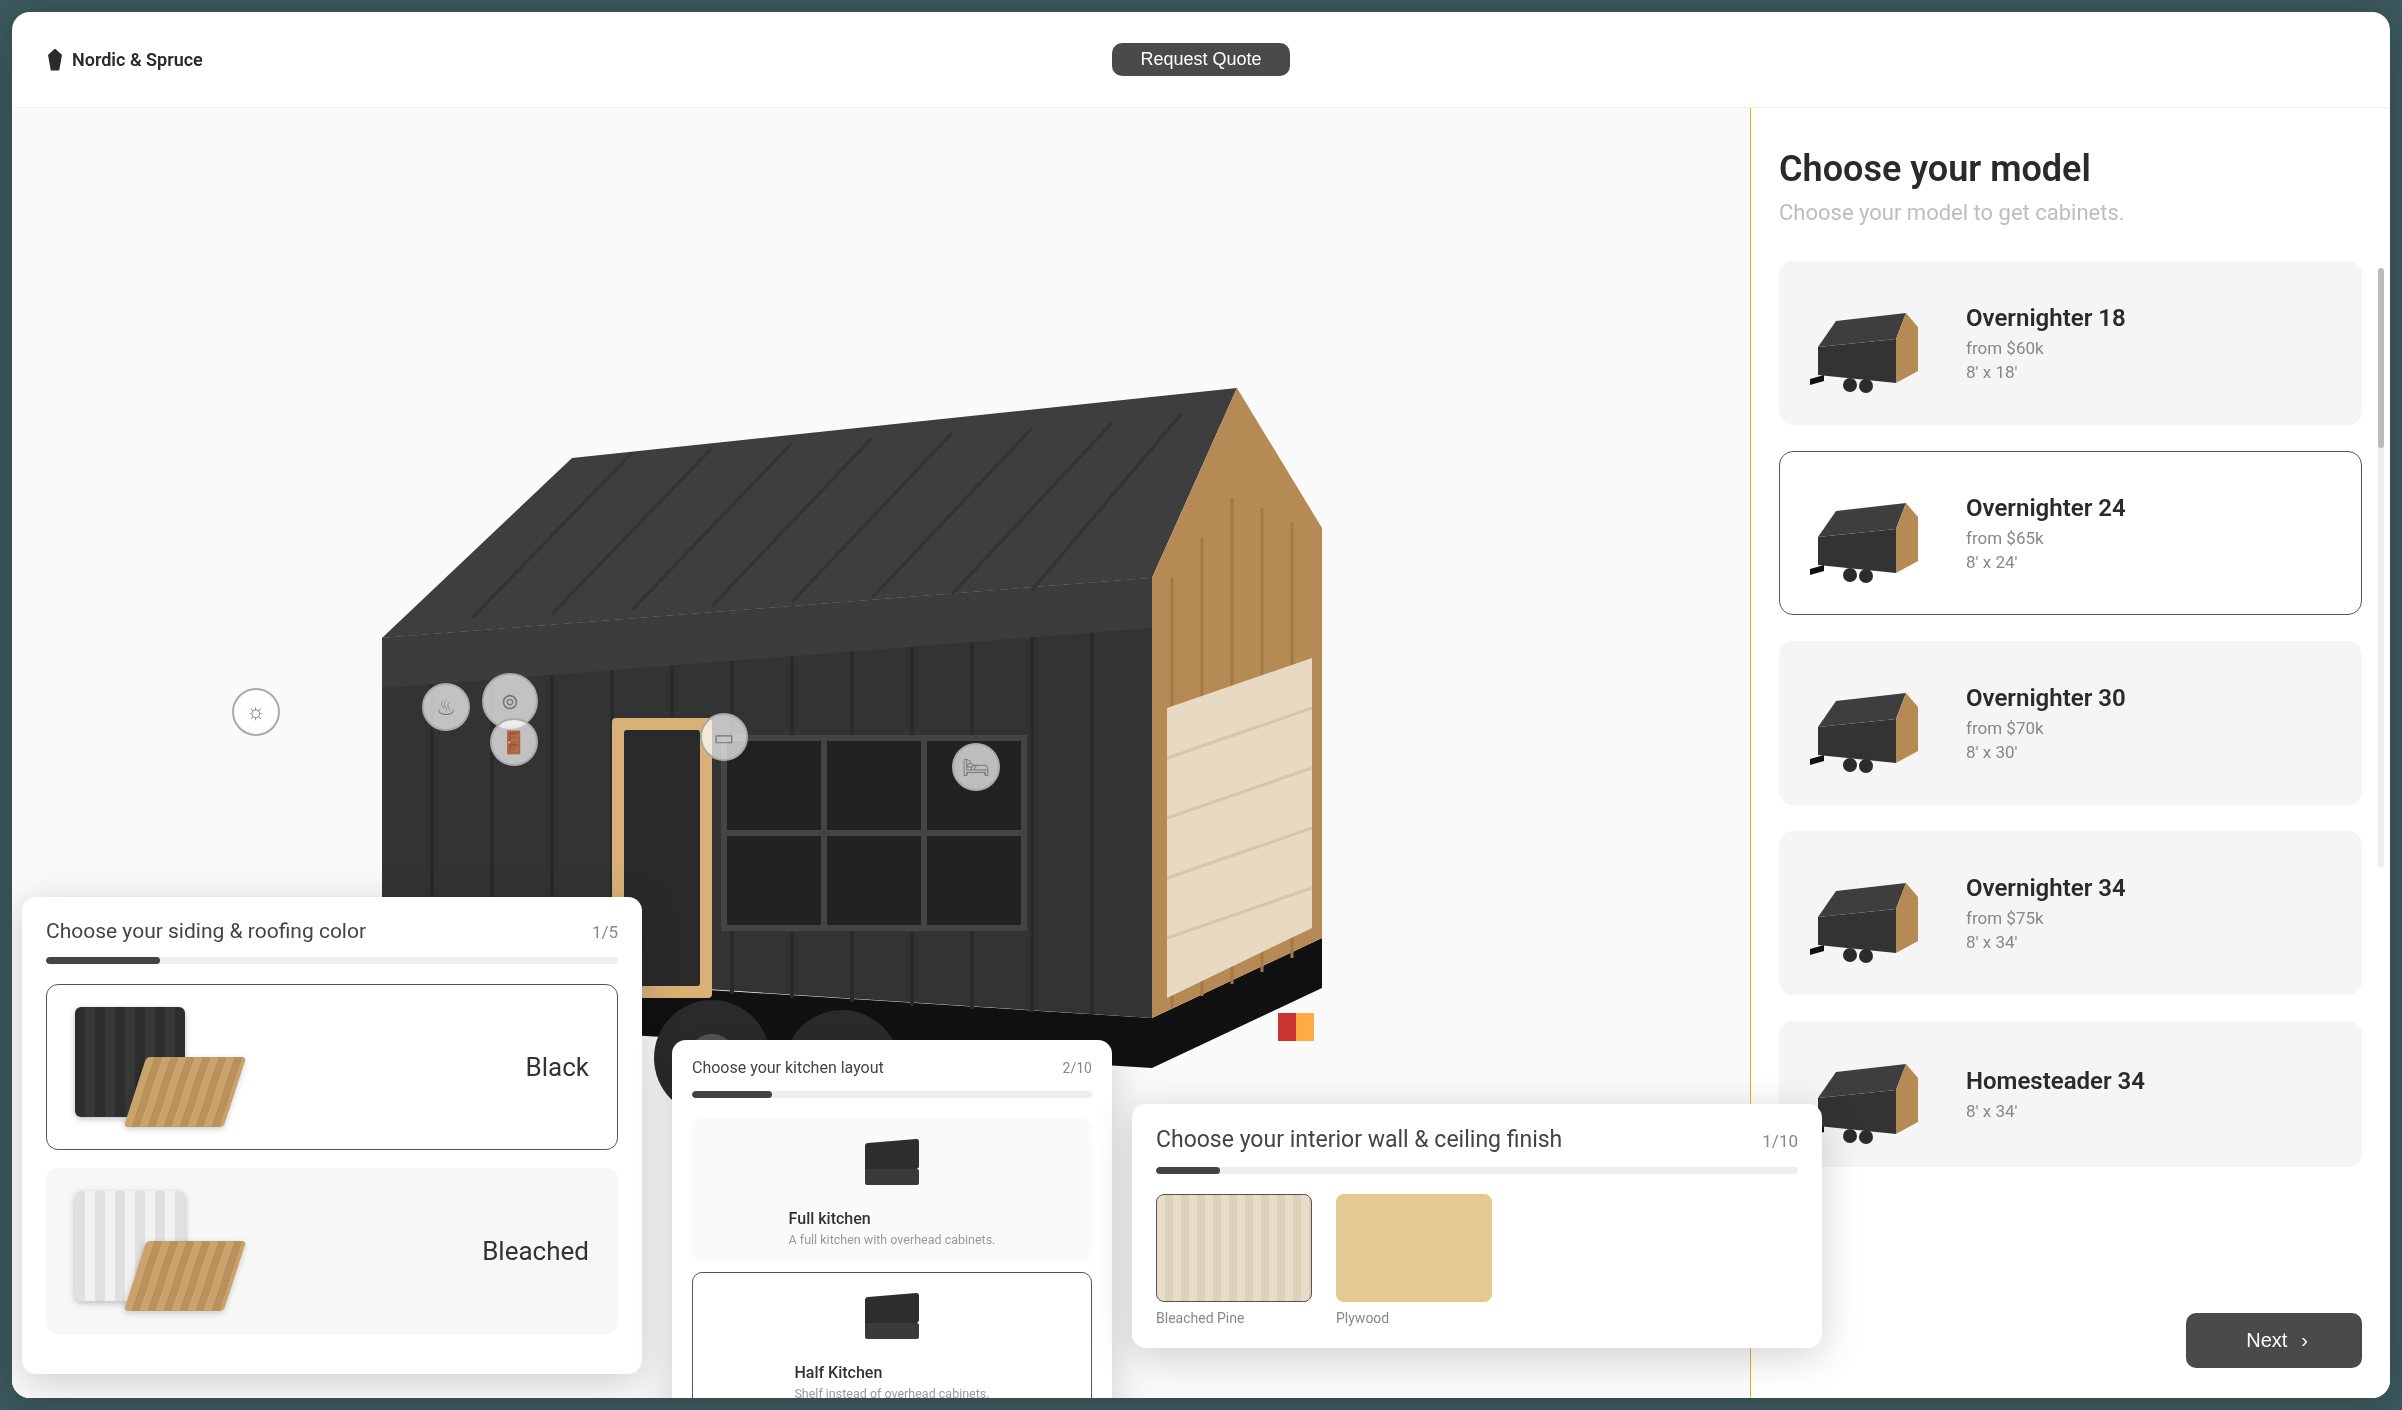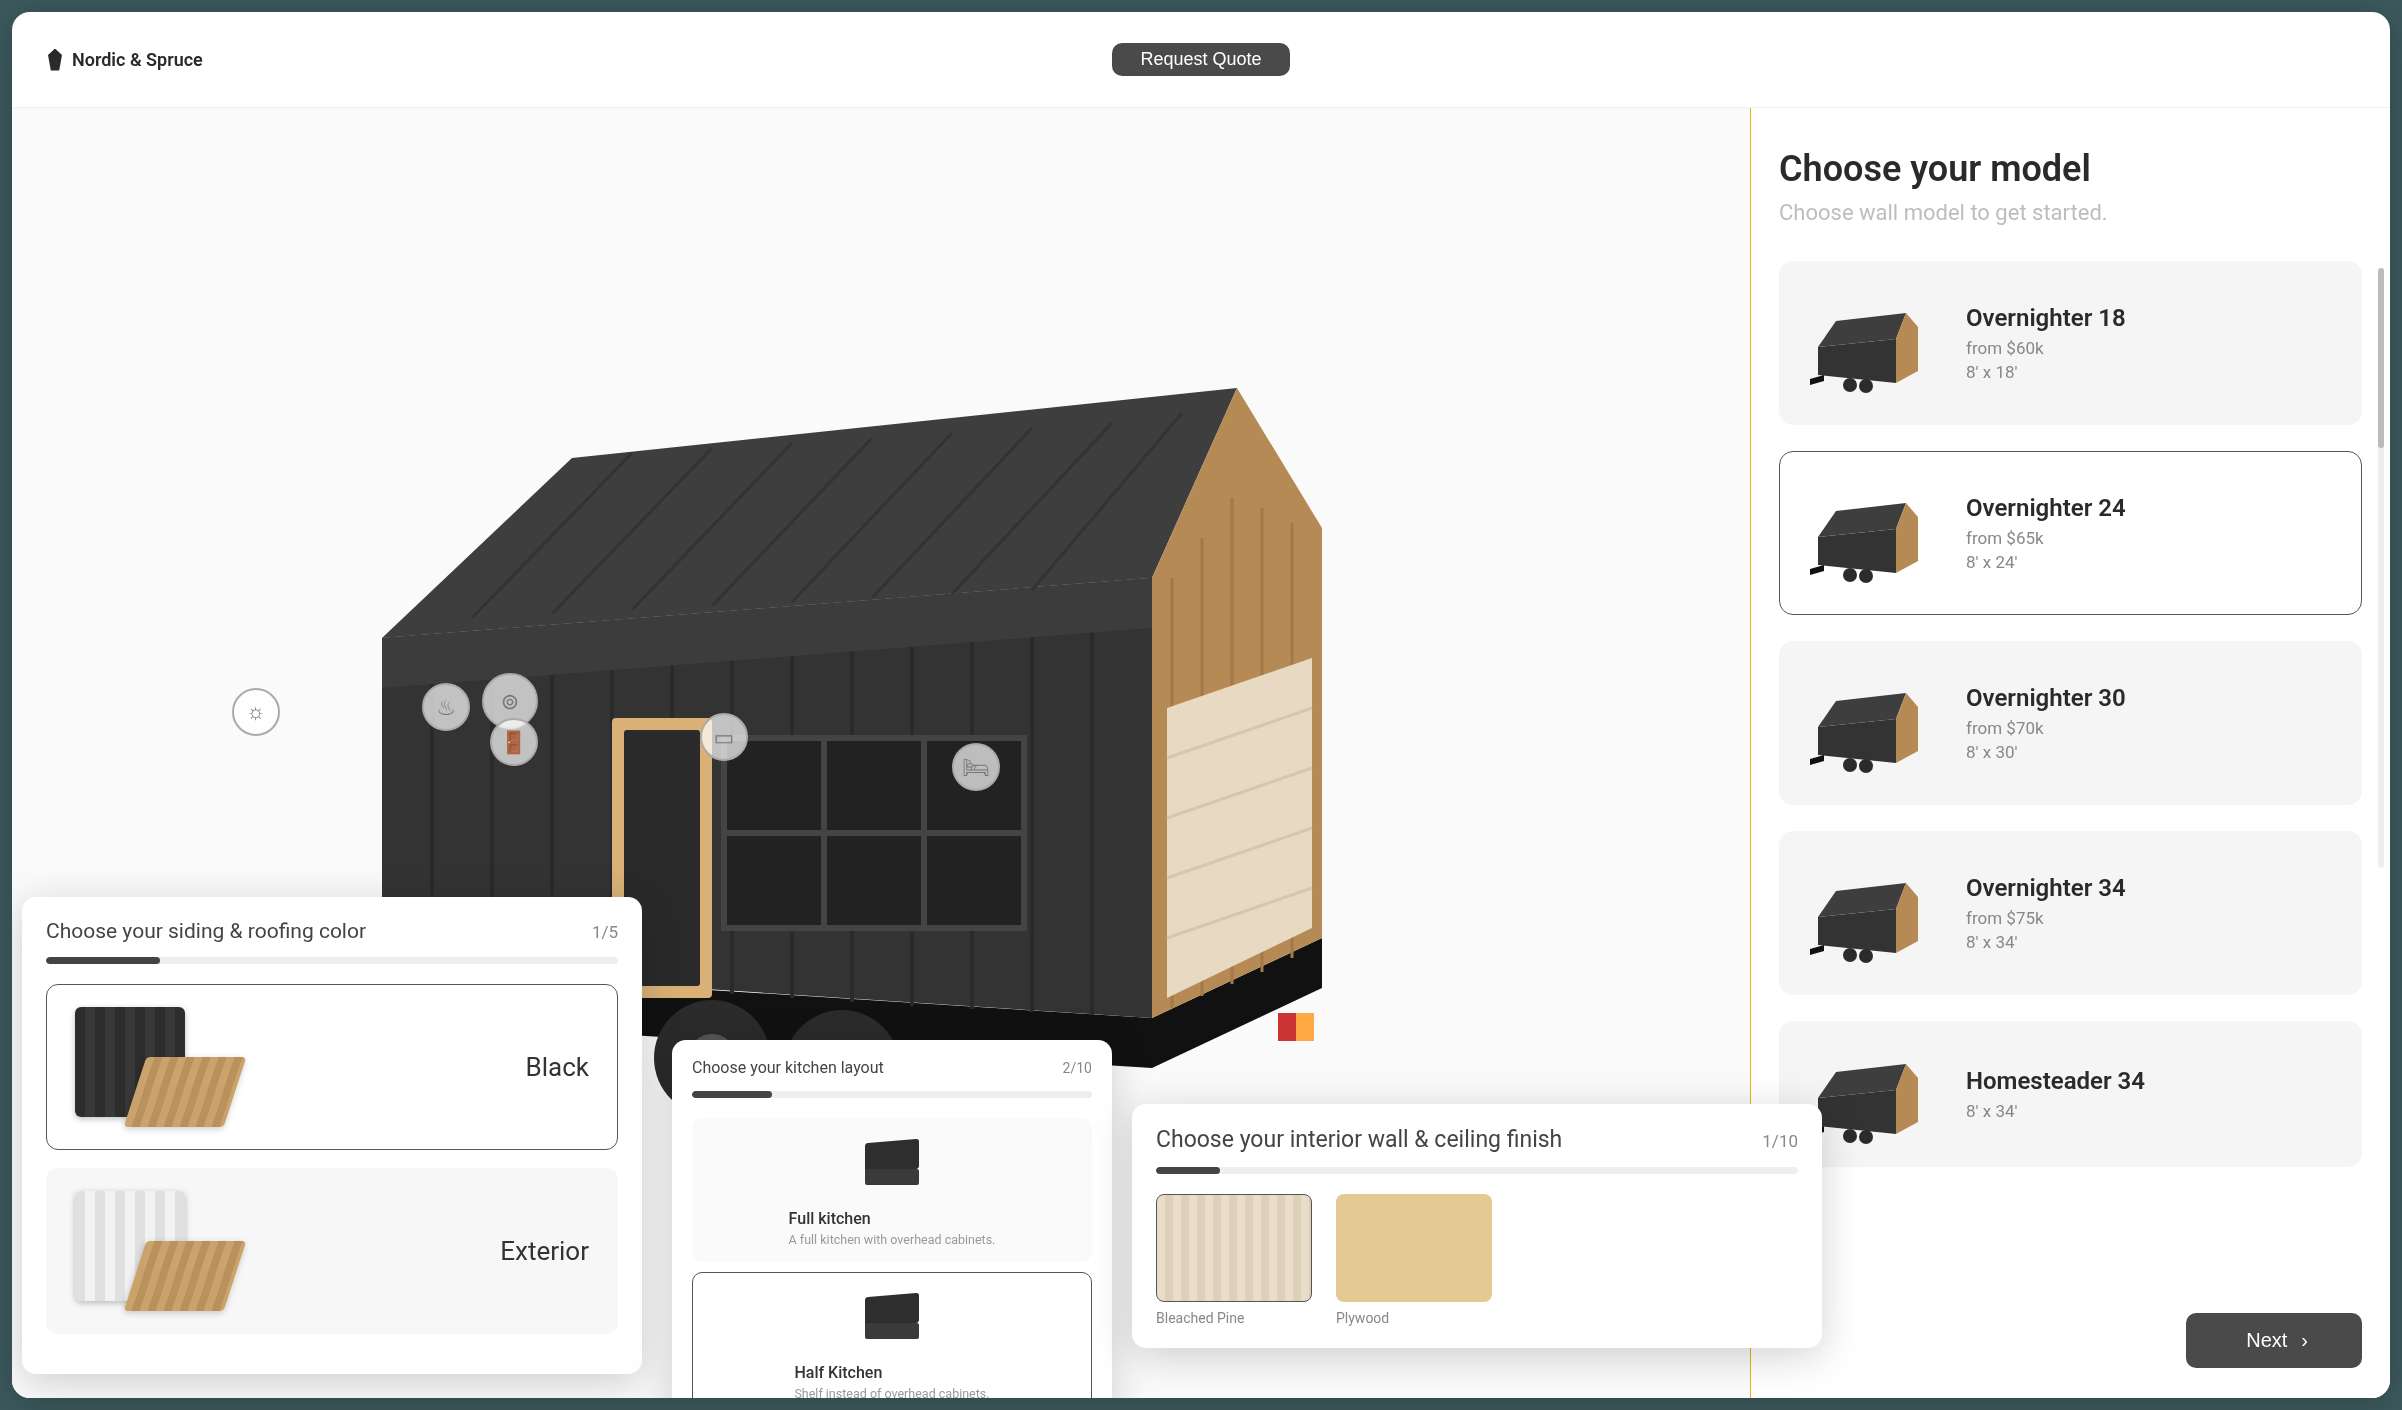--- a/index.html
+++ b/index.html
@@ -314,21 +314,21 @@
         <div class="hotspot hs2">♨</div>
         <div class="hotspot hs3">⊚</div>
         <div class="hotspot hs4">🚪</div>
         <div class="hotspot hs5">▭</div>
         <div class="hotspot hs6">🛏</div>
       </div>
 
       <div class="sidebar">
         <div class="sidebar-scroll">
           <h1>Choose your model</h1>
-          <div class="sub">Choose wall model to get started.</div>
+          <div class="sub">Choose your model to get cabinets.</div>
 
           <div class="model-card">
             <div class="model-thumb">
               <svg class="mini-house" viewBox="0 0 120 100">
                   <polygon points="8,82 86,90 86,46 8,54" fill="#333"></polygon>
                   <polygon points="8,54 86,46 96,20 26,28" fill="#3e3e3e"></polygon>
                   <polygon points="86,90 108,78 108,34 96,20 86,46" fill="#b68a55"></polygon>
                   <polygon points="0,86 14,82 14,88 0,92" fill="#111"></polygon>
                   <circle cx="40" cy="92" r="7" fill="#2b2b2b"></circle>
                   <circle cx="56" cy="93" r="7" fill="#2b2b2b"></circle>
@@ -438,21 +438,21 @@
           <div class="panel"></div>
             <div class="wood"></div>
         </div>
         <div class="opt-label">Black</div>
       </div>
       <div class="opt-row">
         <div class="swatch-pair galv">
           <div class="panel"></div>
             <div class="wood"></div>
         </div>
-        <div class="opt-label">Exterior</div>
+        <div class="opt-label">Bleached</div>
       </div>
     </div>
 
     <div class="float-card card-kitchen">
       <div class="hdr">
         <div class="title">Choose your kitchen layout</div>
         <div class="step">2/10</div>
       </div>
       <div class="progress">
           <div style="width:20%"></div>

